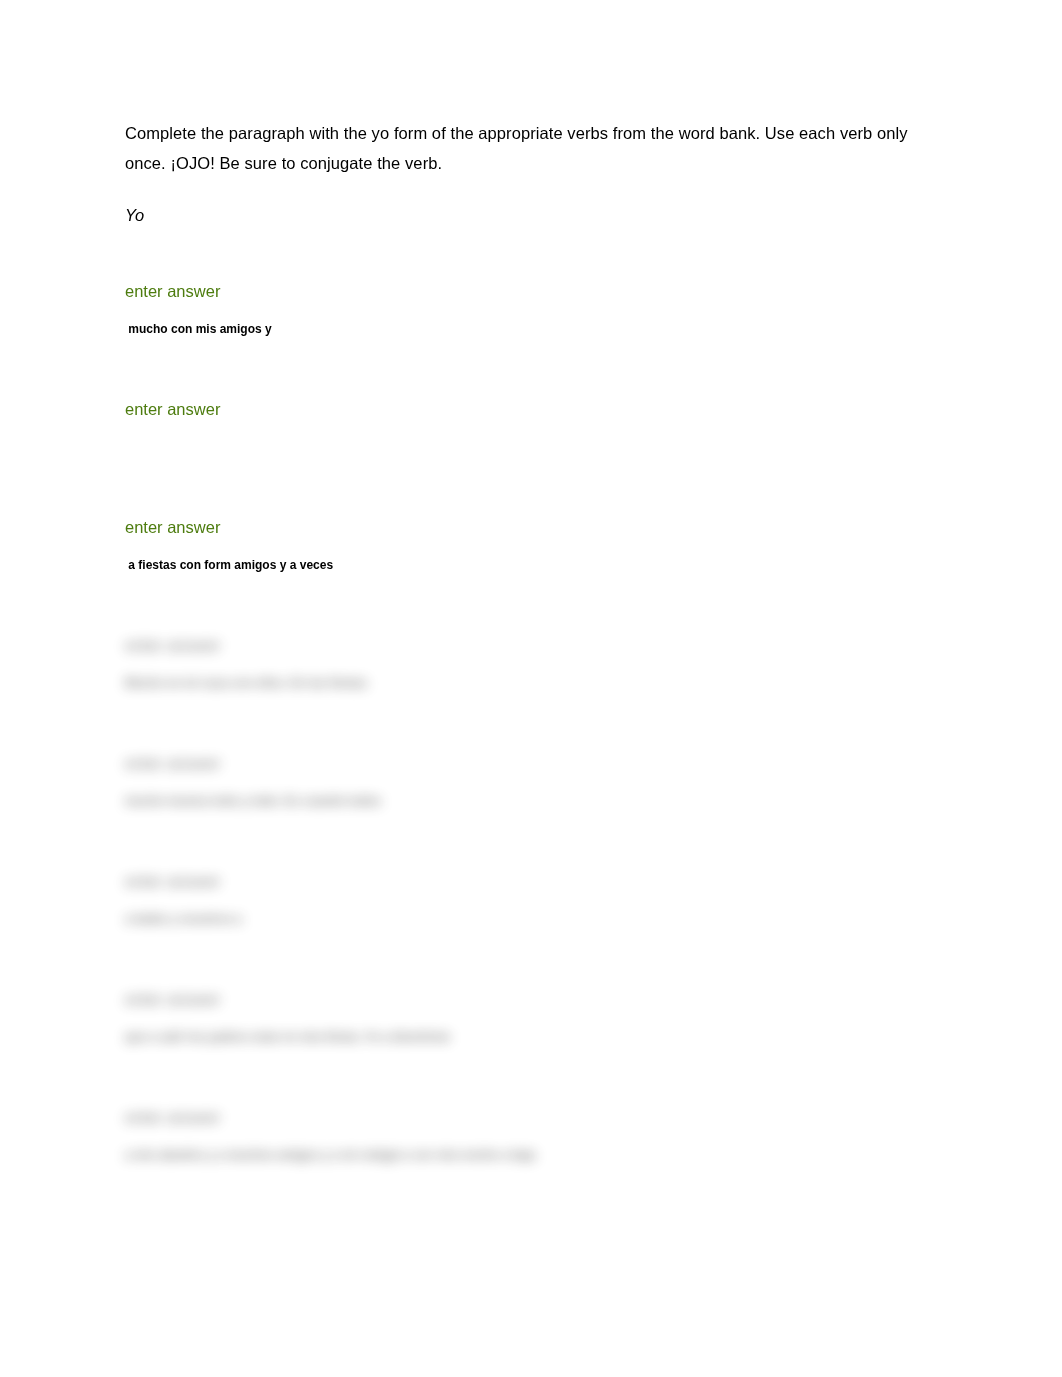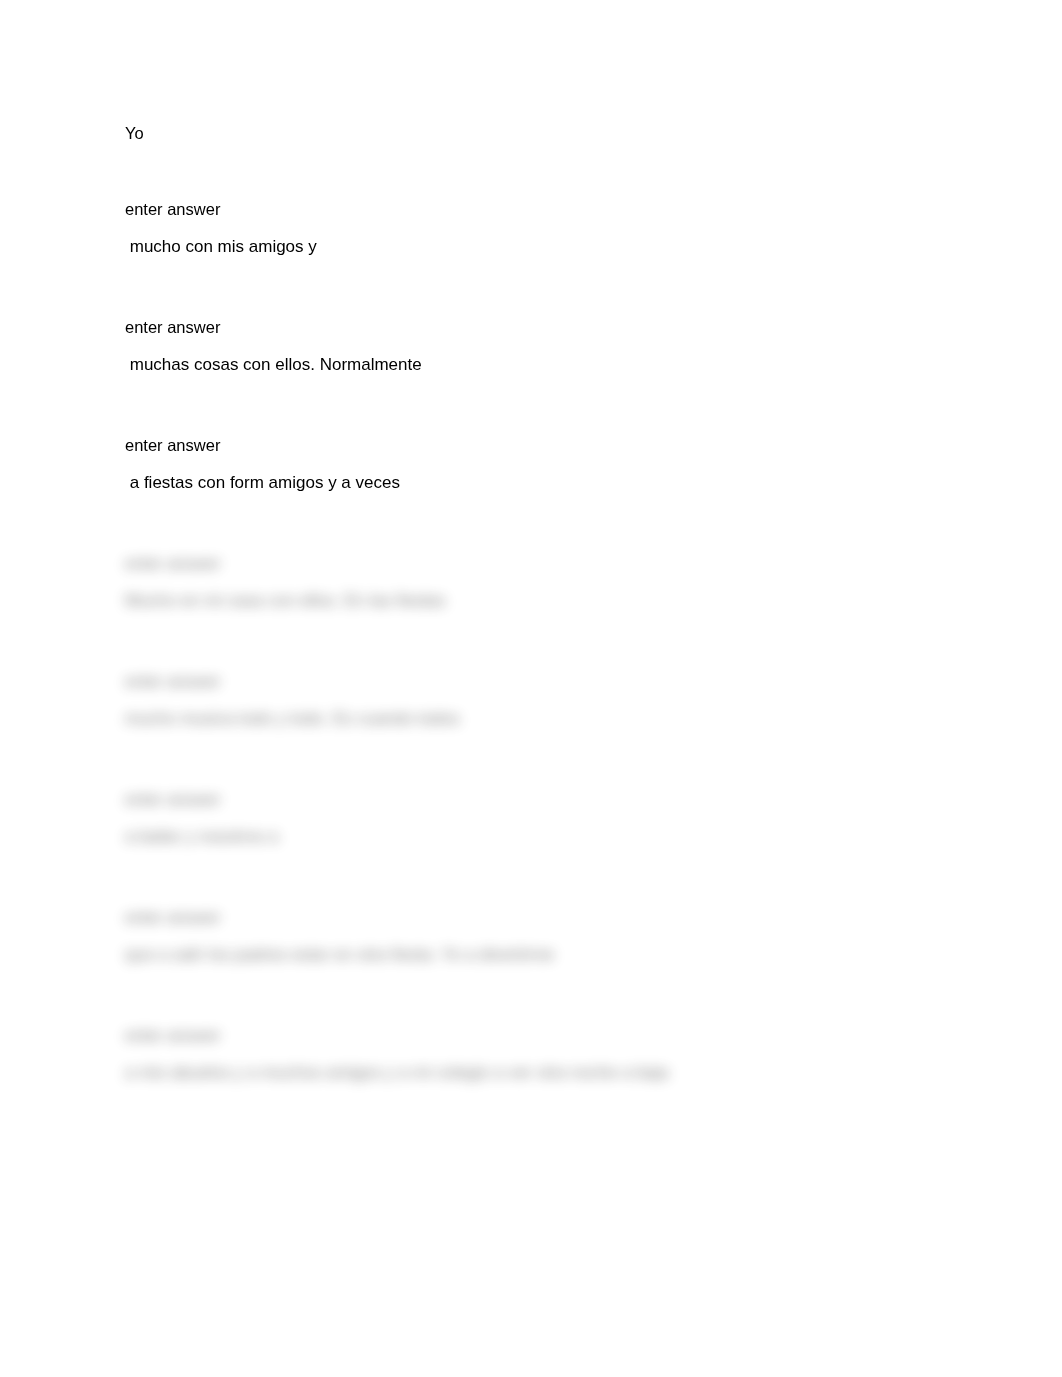--- a/index.html
+++ b/index.html
@@ -47,40 +47,42 @@
     white-space: nowrap;
   }
 
   
   .lead-in {
     font-size: 16.5px;
     line-height: 30px;
     color: #000000;
     margin: 0;
     height: 80px;
+    font-style: italic;
   }
 
   
   .answer-block {
     height: 118px;
     position: relative;
   }
   .answer-slot {
     font-size: 16.5px;
     line-height: 22px;
-    color: #000000;
+    color: #4d7c0f;
     height: 38px;
     display: block;
   }
   .answer-tail {
-    font-size: 17px;
+    font-size: 12px;
     line-height: 22px;
     color: #000000;
     white-space: pre;
     display: block;
+    font-weight: bold;
   }
 
   
   .blurred-section {
     filter: blur(6.5px);
     opacity: 0.62;
     -webkit-user-select: none;
     user-select: none;
     pointer-events: none;
   }
@@ -88,32 +90,32 @@
   .blurred-section .answer-tail {
     color: #2b2b2b;
   }
 </style>
 </head>
 <body>
 
 <div class="page">
   <div class="content">
 
+    <p class="instructions">Complete the paragraph with the yo form of the appropriate verbs from the word bank. Use each verb only once. ¡OJO! Be sure to conjugate the verb.</p>
 
 
     <p class="lead-in">Yo</p>
 
     <div class="answer-block">
       <span class="answer-slot">enter answer</span>
       <span class="answer-tail"> mucho con mis amigos y</span>
     </div>
 
     <div class="answer-block">
       <span class="answer-slot">enter answer</span>
-      <span class="answer-tail"> muchas cosas con ellos. Normalmente</span>
     </div>
 
     <div class="answer-block">
       <span class="answer-slot">enter answer</span>
       <span class="answer-tail"> a fiestas con form amigos y a veces</span>
     </div>
 
     <div class="blurred-section">
 
       <div class="answer-block">

